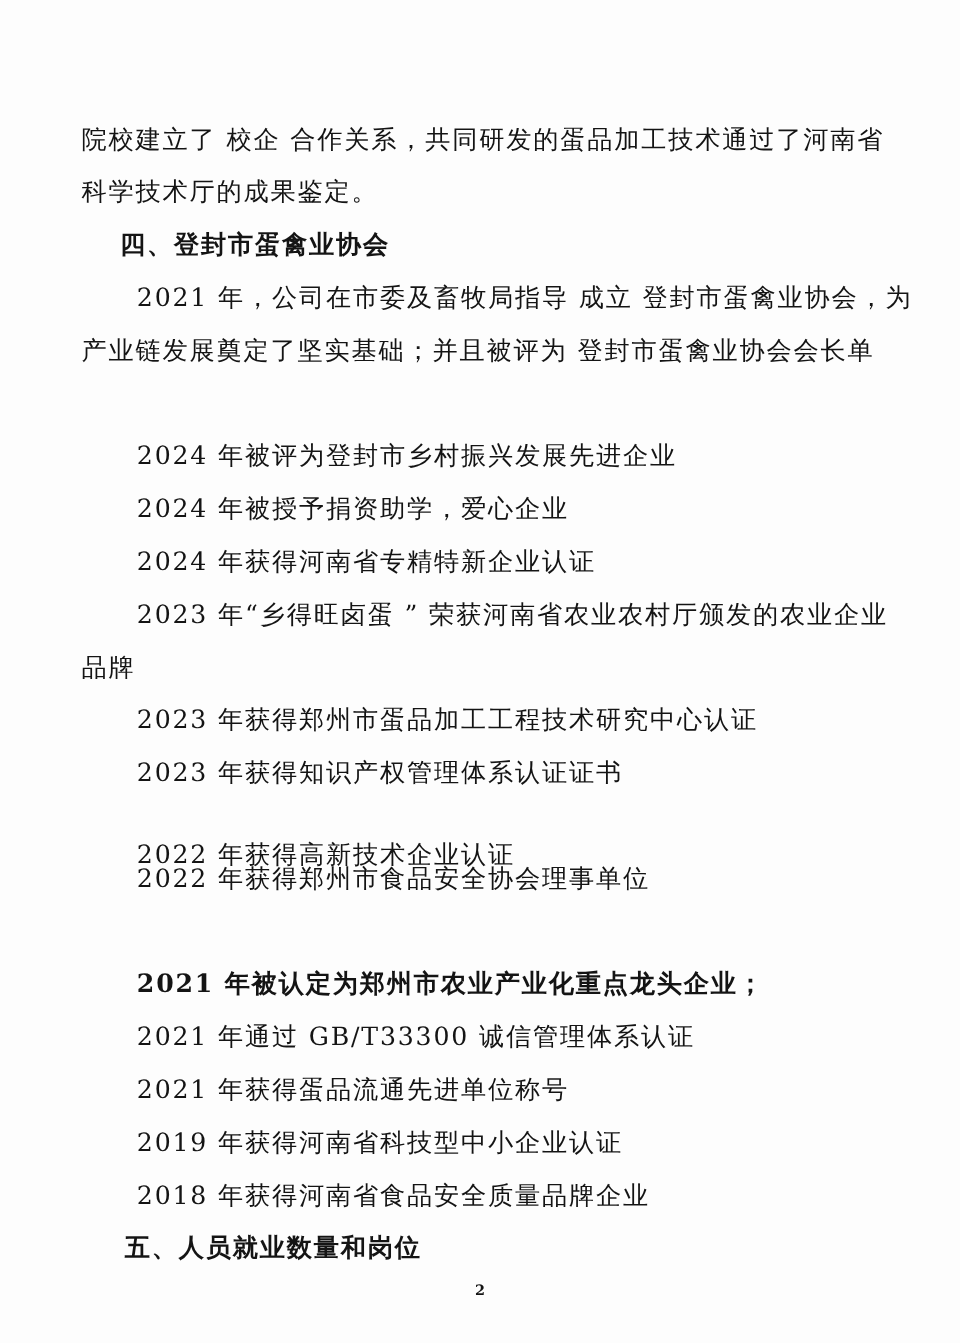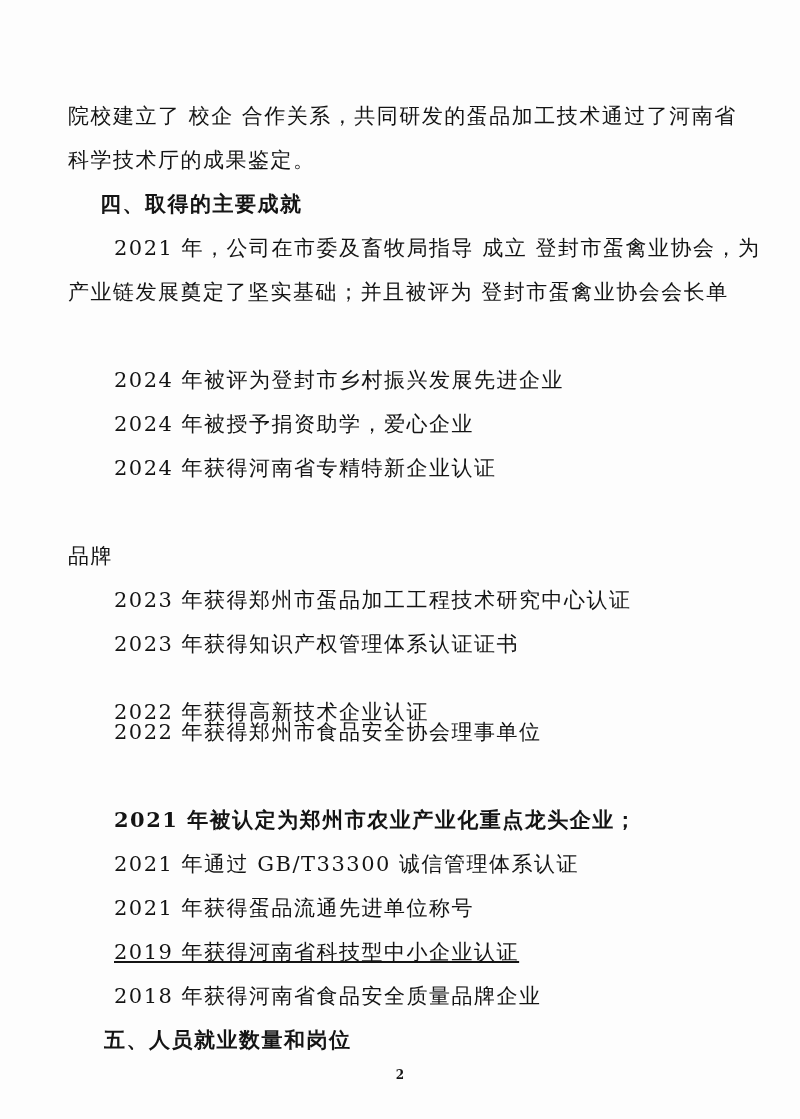--- a/index.html
+++ b/index.html
@@ -18,31 +18,32 @@
       position: absolute; left: 0; width: 800px; top: 1068px;
       text-align: center; font-size: 12px; font-weight: bold;
     }
   </style>
 </head>
 <body>
 
 <div class="page">
   <div class="line" style="left:68px;top:102px;">院校建立了 校企 合作关系，共同研发的蛋品加工技术通过了河南省</div>
   <div class="line" style="left:68px;top:146px;">科学技术厅的成果鉴定。</div>
-  <div class="line heading" style="left:100px;top:190px;">四、取得的主要成就</div>
+  <div class="line heading" style="left:100px;top:190px;">四、登封市蛋禽业协会</div>
   <div class="line" style="left:114px;top:234px;">2021 年，公司在市委及畜牧局指导 成立 登封市蛋禽业协会，为</div>
   <div class="line" style="left:68px;top:278px;">产业链发展奠定了坚实基础；并且被评为 登封市蛋禽业协会会长单</div>
   <div class="line" style="left:114px;top:366px;">2024 年被评为登封市乡村振兴发展先进企业</div>
   <div class="line" style="left:114px;top:410px;">2024 年被授予捐资助学，爱心企业</div>
   <div class="line" style="left:114px;top:454px;">2024 年获得河南省专精特新企业认证</div>
+  <div class="line" style="left:114px;top:498px;">2023 年“乡得旺卤蛋 ” 荣获河南省农业农村厅颁发的农业企业</div>
   <div class="line" style="left:68px;top:542px;">品牌</div>
   <div class="line" style="left:114px;top:586px;">2023 年获得郑州市蛋品加工工程技术研究中心认证</div>
   <div class="line" style="left:114px;top:630px;">2023 年获得知识产权管理体系认证证书</div>
   <div class="line" style="left:114px;top:674px;margin-top:24px;">2022 年获得高新技术企业认证</div>
   <div class="line" style="left:114px;top:718px;">2022 年获得郑州市食品安全协会理事单位</div>
   <div class="line" style="left:114px;top:806px;font-weight:bold;">2021 年被认定为郑州市农业产业化重点龙头企业；</div>
   <div class="line" style="left:114px;top:850px;">2021 年通过 GB/T33300 诚信管理体系认证</div>
   <div class="line" style="left:114px;top:894px;">2021 年获得蛋品流通先进单位称号</div>
-  <div class="line" style="left:114px;top:938px;text-decoration:underline;">2019 年获得河南省科技型中小企业认证</div>
+  <div class="line" style="left:114px;top:938px;">2019 年获得河南省科技型中小企业认证</div>
   <div class="line" style="left:114px;top:982px;">2018 年获得河南省食品安全质量品牌企业</div>
   <div class="line heading" style="left:104px;top:1026px;">五、人员就业数量和岗位</div>
   <div class="page-number">2</div>
 </div>
 
 </body></html>

